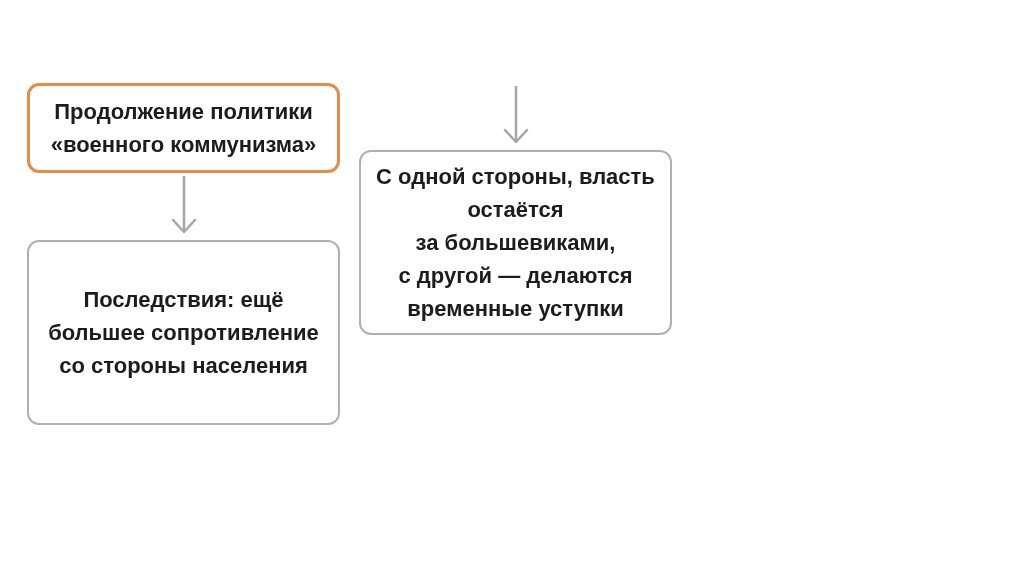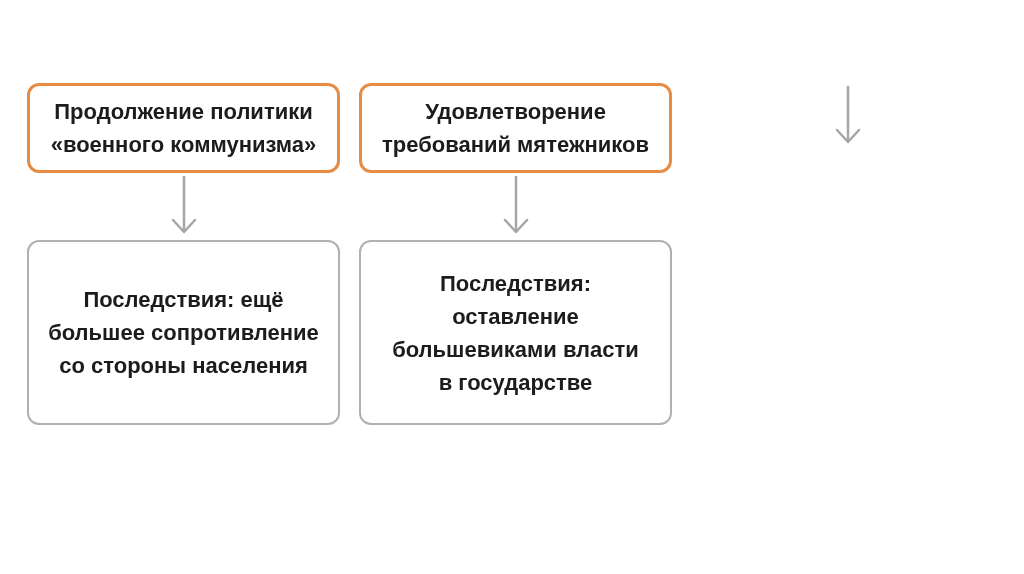--- a/index.html
+++ b/index.html
@@ -82,42 +82,31 @@
           <polyline points="4,45 15,57 26,45" fill="none" stroke="#A6A6A6" stroke-width="2.5" stroke-linecap="round" stroke-linejoin="round"></polyline>
         </svg>
       </div>
       <div class="box bottom-box">
         <span class="box-text">Последствия: ещё
 большее сопротивление
 со стороны населения</span>
       </div>
     </div>
 
-    <div class="column">
-      <div class="box top-box">
-        <span class="box-text">Удовлетворение
-требований мятежников</span>
-      </div>
-      <div class="arrow-wrap">
-        <svg width="30" height="64" viewBox="0 0 30 64">
-          <line x1="15" y1="1" x2="15" y2="57" stroke="#A6A6A6" stroke-width="2.5"></line>
-          <polyline points="4,45 15,57 26,45" fill="none" stroke="#A6A6A6" stroke-width="2.5" stroke-linecap="round" stroke-linejoin="round"></polyline>
-        </svg>
-      </div>
-      <div class="box bottom-box">
-        <span class="box-text">Последствия:
-оставление
-большевиками власти
-в государстве</span>
-      </div>
-    </div>
 
     <div class="column">
       <div class="arrow-wrap">
         <svg width="30" height="64" viewBox="0 0 30 64">
           <line x1="15" y1="1" x2="15" y2="57" stroke="#A6A6A6" stroke-width="2.5"></line>
           <polyline points="4,45 15,57 26,45" fill="none" stroke="#A6A6A6" stroke-width="2.5" stroke-linecap="round" stroke-linejoin="round"></polyline>
         </svg>
       </div>
+      <div class="box bottom-box">
+        <span class="box-text">С одной стороны, власть
+остаётся
+за большевиками,
+с другой — делаются
+временные уступки</span>
+      </div>
     </div>
 
   </div>
 </div>
 
 </body></html>

